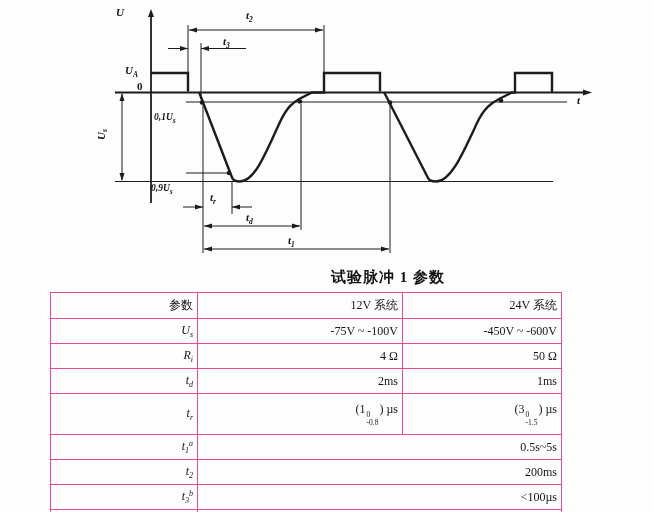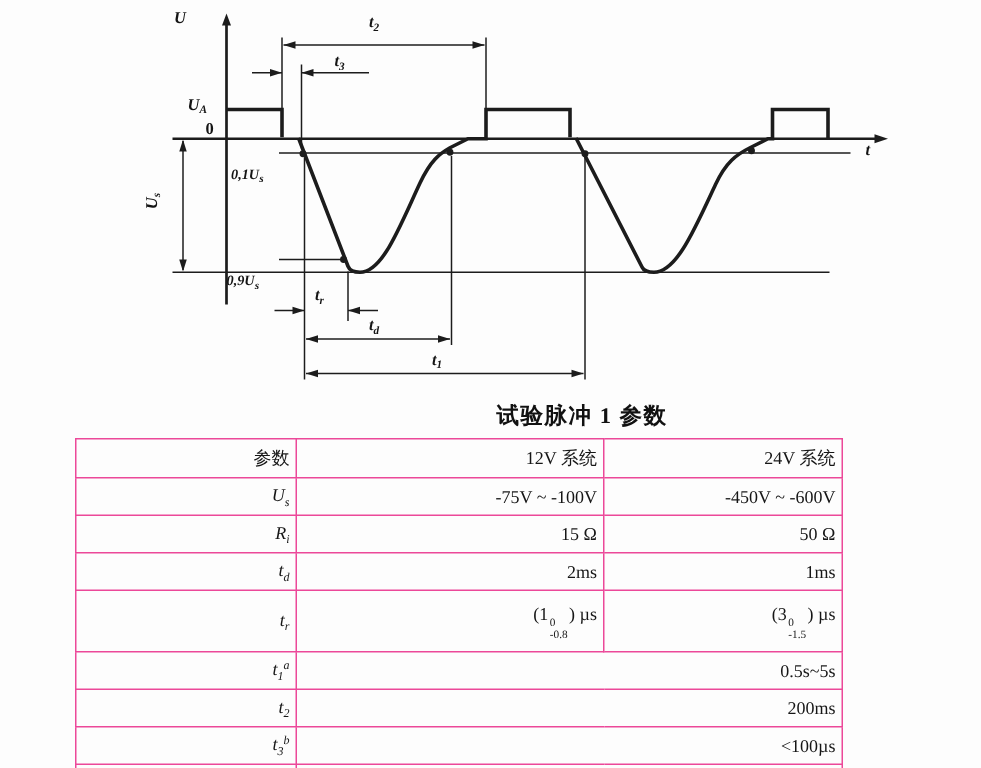--- a/index.html
+++ b/index.html
@@ -127,21 +127,21 @@
           </tr>
         </thead>
       <tbody>
           <tr style="height: 24px;">
             <td class="pcell"><i>U</i><sub><i>s</i></sub></td>
             <td>-75V ~ -100V</td>
             <td>-450V ~ -600V</td>
           </tr>
           <tr style="height: 24px;">
             <td class="pcell"><i>R</i><sub><i>i</i></sub></td>
-            <td>15 Ω</td>
+            <td>4 Ω</td>
             <td>50 Ω</td>
           </tr>
           <tr style="height: 23px;">
             <td class="pcell"><i>t</i><sub><i>d</i></sub></td>
             <td>2ms</td>
             <td>1ms</td>
           </tr>
           <tr style="height: 41px;">
             <td class="pcell"><i>t</i><sub><i>r</i></sub></td>
             <td>(1<span class="tol">

